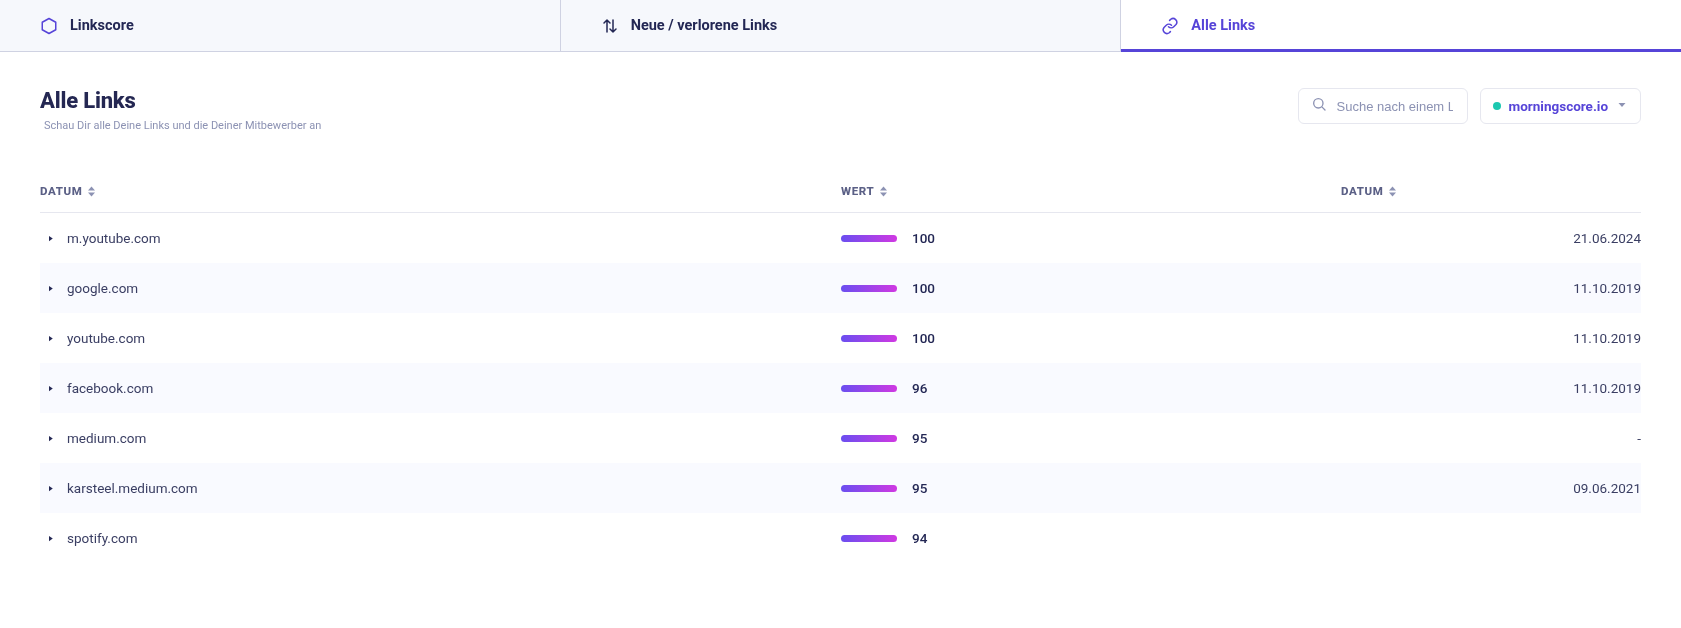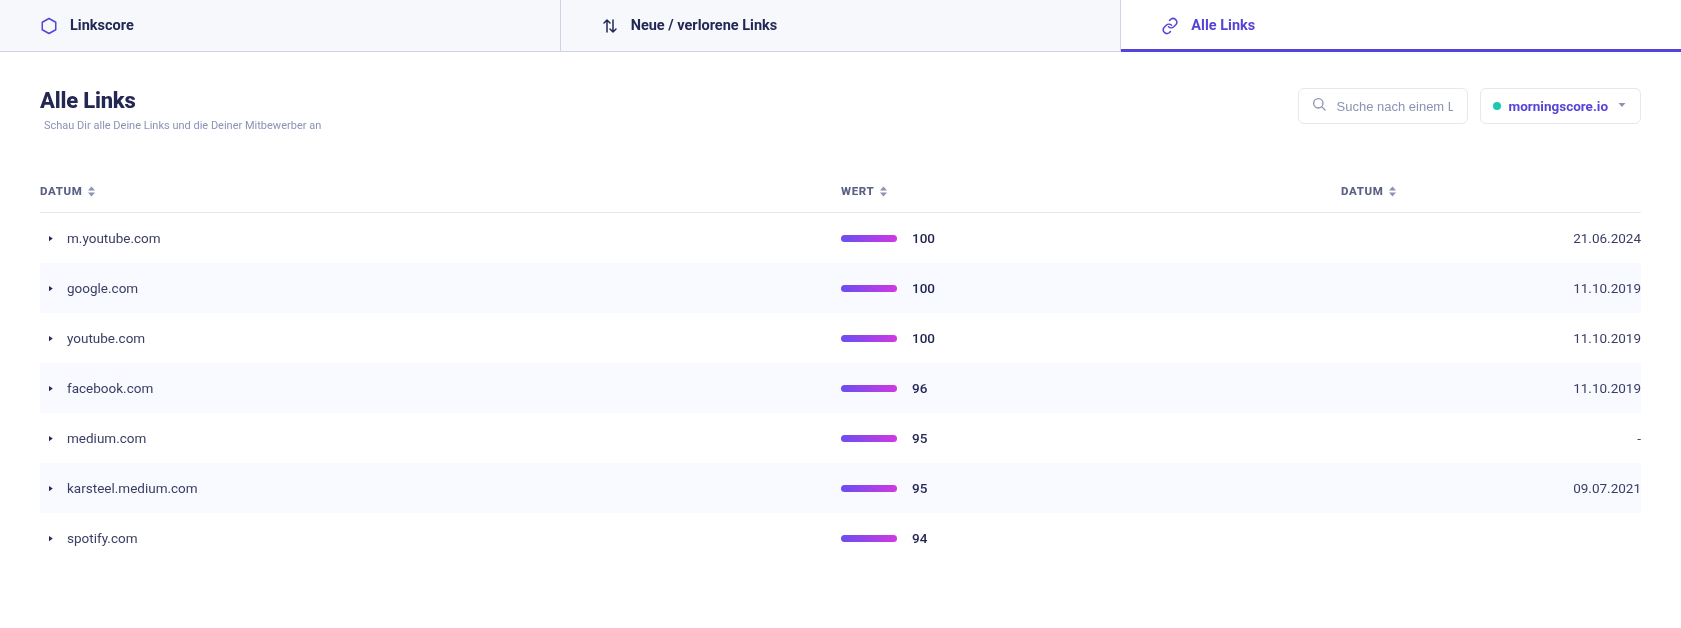--- a/index.html
+++ b/index.html
@@ -362,21 +362,21 @@
             <svg viewBox="0 0 24 24" width="9" height="9" fill="#232754">
               <path d="M8 5l10 7-10 7z"></path>
             </svg>
           </span>
           <span>karsteel.medium.com</span>
         </div>
         <div class="cell-value">
           <span class="bar"></span>
           <span class="value-num">95</span>
         </div>
-        <div class="cell-date">09.07.2021</div>
+        <div class="cell-date">09.06.2021</div>
       </div>
       <div class="row">
         <div class="cell-link">
           <span class="caret">
             <svg viewBox="0 0 24 24" width="9" height="9" fill="#232754">
               <path d="M8 5l10 7-10 7z"></path>
             </svg>
           </span>
           <span>spotify.com</span>
         </div>

